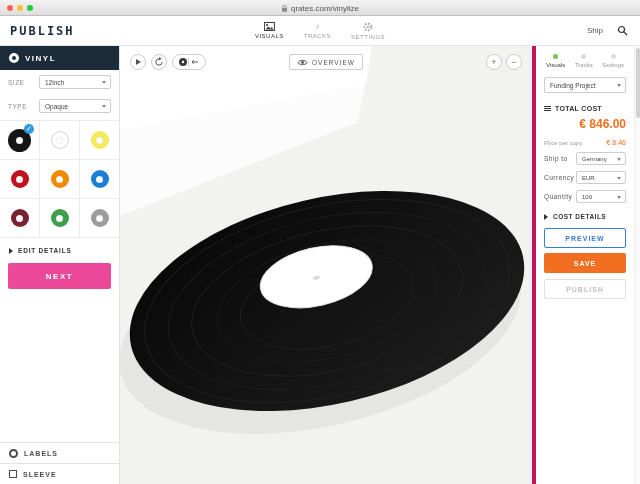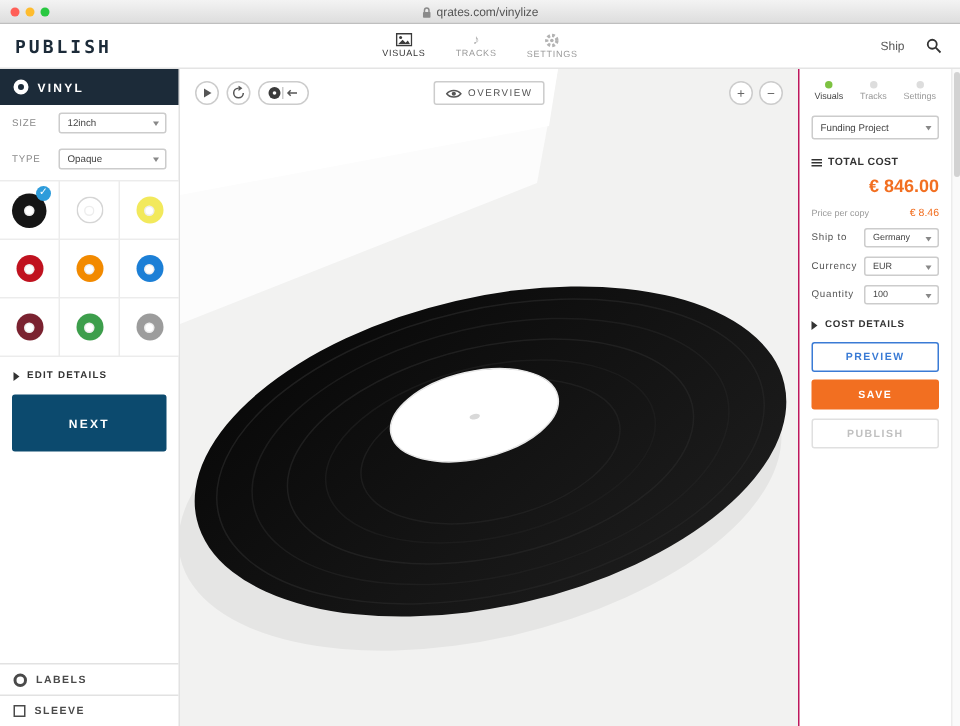--- a/index.html
+++ b/index.html
@@ -21,42 +21,42 @@
   .nav-label{font-size:6px;letter-spacing:.5px;color:#9b9b9b}
   .nav-item.active .nav-label{color:#333}
   .note-glyph{font-size:9px;line-height:9px;color:#b3b3b3}
   .header-right{margin-left:auto;display:flex;align-items:center;gap:14px;margin-right:12px}
   .login{font-size:8px;color:#555;cursor:pointer}
 
   
   .main{display:flex;height:438px}
   .left{width:120px;border-right:1px solid #e2e2e2;display:flex;flex-direction:column;background:#fff}
   .canvas{flex:1;position:relative;background:#f2f2f1;overflow:hidden}
-  .right{width:102px;border-left:1px solid #be185d;padding:8px 8px 0;background:#fff}
+  .right{width:102px;border-left:4px solid #be185d;padding:8px 8px 0;background:#fff}
   .scrollbar{width:6px;background:#fafafa;border-left:1px solid #ececec;position:relative}
   .thumb{position:absolute;top:2px;left:1px;width:4px;height:70px;background:#d2d2d2;border-radius:2px}
 
   
   .vinyl-head{height:24px;background:#1c2b39;color:#fff;display:flex;align-items:center;gap:6px;padding:0 9px;font-size:8px;font-weight:bold;letter-spacing:1.5px;flex:none}
   .record-ic{width:10px;height:10px;border:3px solid #fff;border-radius:50%;flex:none}
   .opt-row{display:flex;align-items:center;justify-content:space-between;padding:5px 8px}
   .opt-label{font-size:6.5px;color:#8a8a8a;letter-spacing:.5px}
   .select{position:relative;border:1px solid #ccc;border-radius:2px;background:#fff;font-size:6.5px;color:#444;display:flex;align-items:center;padding:0 12px 0 5px;height:14px;cursor:pointer;white-space:nowrap;overflow:hidden}
   .select::after{content:"";position:absolute;right:4px;top:50%;margin-top:-1px;border-left:2.5px solid transparent;border-right:2.5px solid transparent;border-top:3px solid #888}
   .opt-row .select{width:72px}
   .swatches{display:grid;grid-template-columns:repeat(3,1fr);gap:1px;background:#ececec;border-top:1px solid #ececec;border-bottom:1px solid #ececec;margin-top:2px;flex:none}
   .cell{background:#fff;height:38px;display:flex;align-items:center;justify-content:center;position:relative;cursor:pointer}
   .dot{width:18px;height:18px;border-radius:50%;position:relative}
   .dot::after{content:"";position:absolute;left:50%;top:50%;width:7px;height:7px;margin:-3.5px 0 0 -3.5px;border-radius:50%;background:#fff;box-shadow:inset 0 0 0 1px rgba(0,0,0,.07)}
   .cell.selected .dot{width:23px;height:23px}
   .check{position:absolute;top:3px;right:5px;width:10px;height:10px;border-radius:50%;background:#2d9cdb;color:#fff;font-size:7px;line-height:10px;text-align:center}
   .check::before{content:"✓"}
   .editrow{display:flex;align-items:center;gap:5px;padding:9px 9px 6px;font-size:6.5px;font-weight:bold;letter-spacing:.8px;color:#333;cursor:pointer}
   .tri{width:0;height:0;border-top:3px solid transparent;border-bottom:3px solid transparent;border-left:4px solid #333;flex:none}
-  .next-btn{margin:3px 8px 8px;height:38px;background:#0c4a6e;color:#fff;font-size:8px;font-weight:bold;letter-spacing:1.5px;display:flex;align-items:center;justify-content:center;border-radius:2px;cursor:pointer}
+  .next-btn{margin:3px 8px 8px;height:26px;background:#ec4899;color:#fff;font-size:8px;font-weight:bold;letter-spacing:1.5px;display:flex;align-items:center;justify-content:center;border-radius:2px;cursor:pointer}
   .left-spacer{flex:1}
   .acc-row{border-top:1px solid #e2e2e2;height:21px;display:flex;align-items:center;gap:6px;padding:0 9px;font-size:7px;font-weight:bold;letter-spacing:1px;color:#4a4a4a;cursor:pointer;flex:none}
   .labels-ic{width:9px;height:9px;border:2.5px solid #4a4a4a;border-radius:50%;flex:none}
   .sleeve-ic{width:8px;height:8px;border:1.5px solid #4a4a4a;flex:none}
 
   
   .scene{position:absolute;left:0;top:0}
   .cv-toolbar{position:absolute;top:8px;left:10px;display:flex;align-items:center;gap:5px}
   .cbtn{height:16px;min-width:16px;background:#fff;border:1px solid #ccc;border-radius:8px;display:flex;align-items:center;justify-content:center;color:#555;cursor:pointer}
   .play-tri{width:0;height:0;border-top:3px solid transparent;border-bottom:3px solid transparent;border-left:5px solid #555;margin-left:1px}

